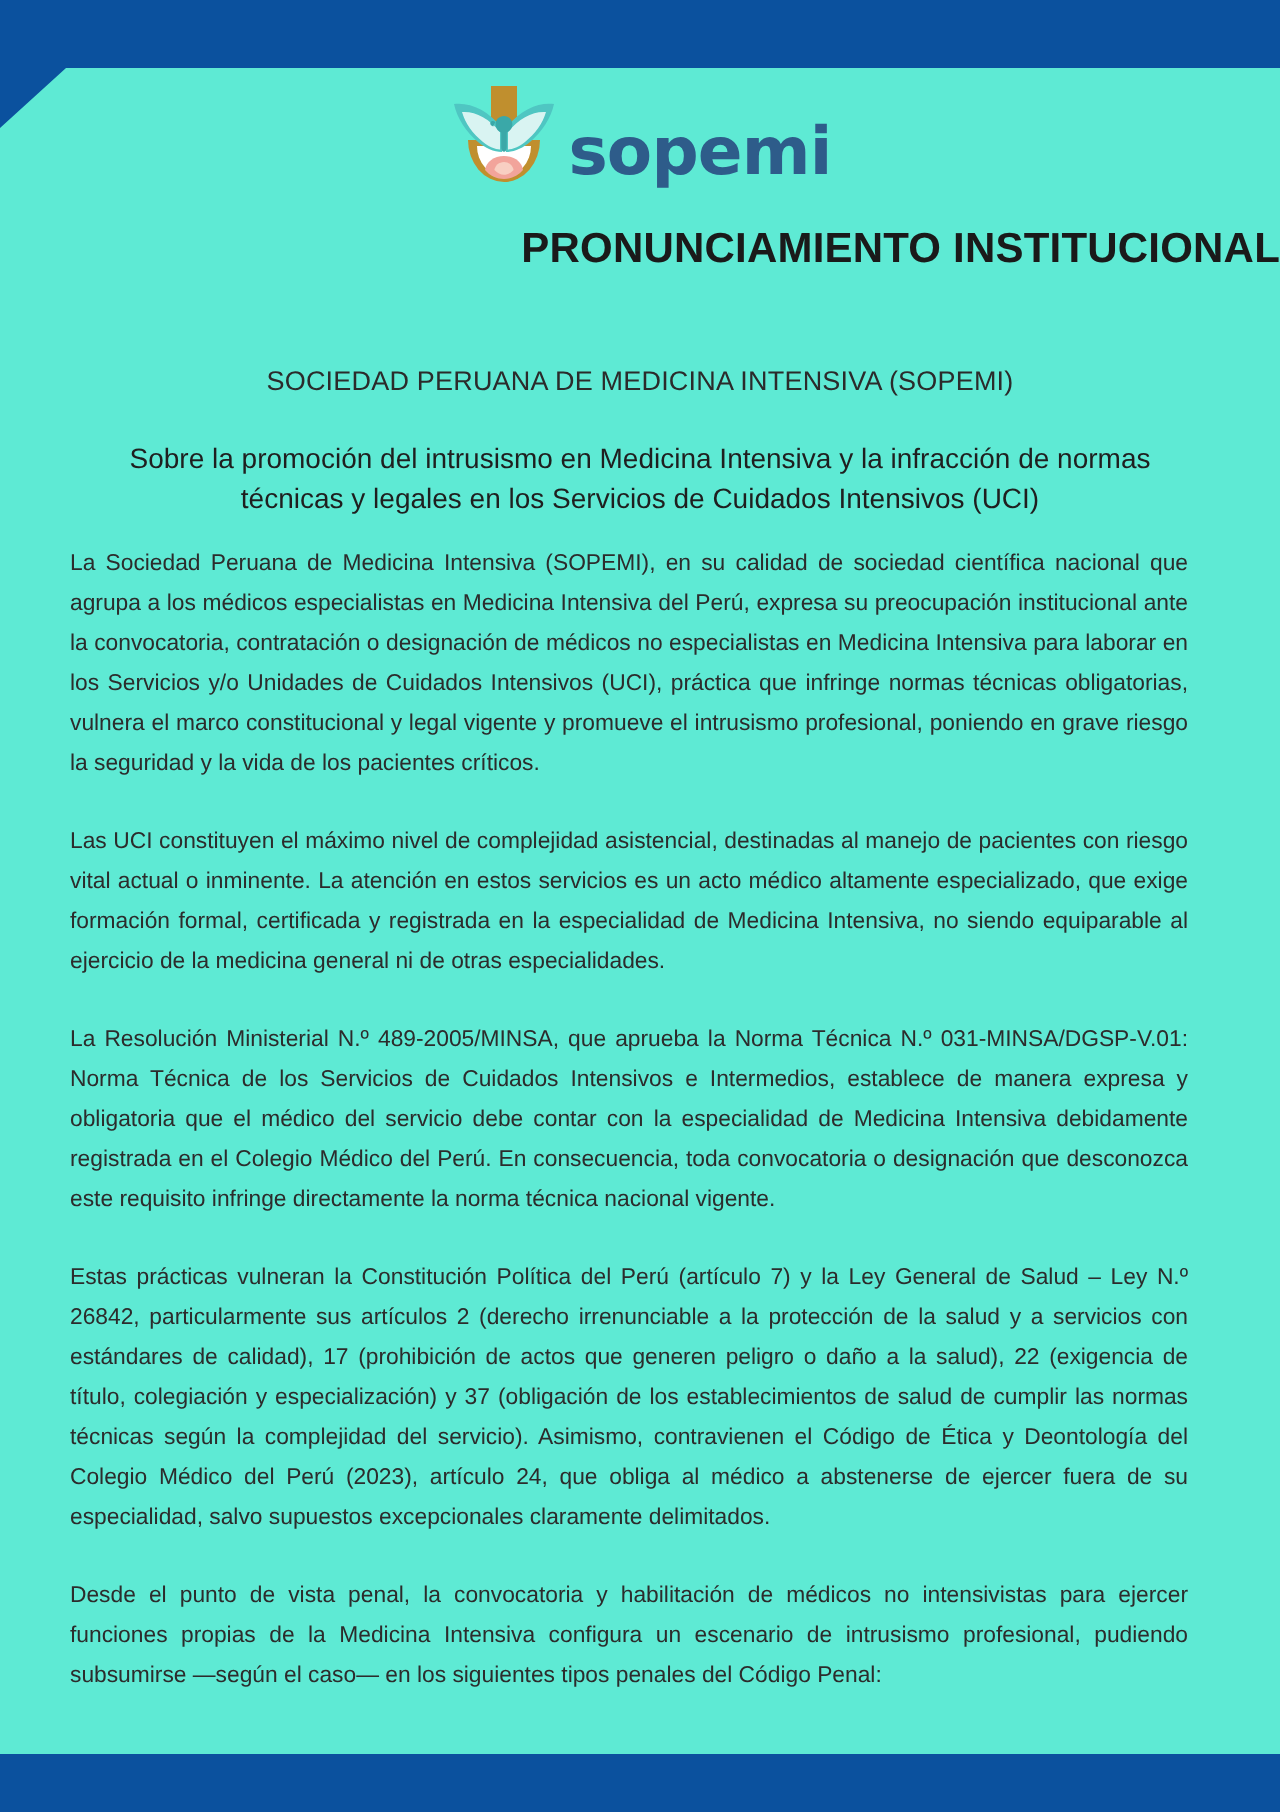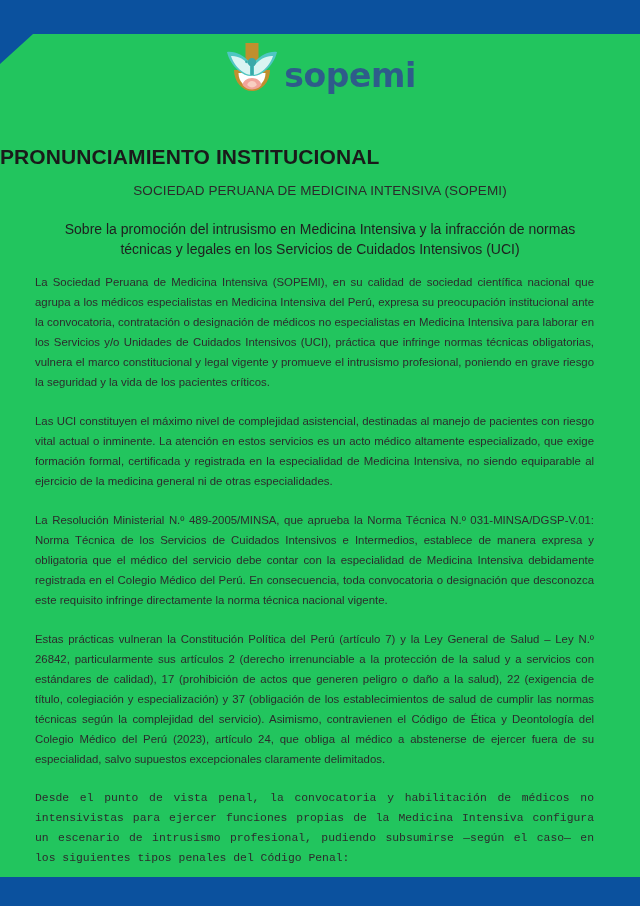--- a/index.html
+++ b/index.html
@@ -12,21 +12,21 @@
     background: #ffffff;
     font-family: "Liberation Sans", sans-serif;
     overflow: hidden;
     position: relative;
   }
 
   .page {
     position: relative;
     width: 640px;
     height: 906px;
-    background: #22c55e;
+    background: #5eead4;
     overflow: hidden;
   }
 
   
   .band-top {
     position: absolute;
     top: 0;
     left: 0;
     width: 640px;
     height: 66px;
@@ -69,27 +69,26 @@
     line-height: 1;
     margin-top: 6px;
   }
 
   
   .doc-title {
     position: absolute;
     top: 113px;
     left: 0;
     width: 640px;
-    text-align: left;
+    text-align: right;
     font-family: "Liberation Sans", sans-serif;
     font-size: 21px;
     font-weight: bold;
     color: #1a1a1a;
     letter-spacing: 0.1px;
-    margin-top: 32px;
   }
   .doc-subtitle {
     position: absolute;
     top: 183px;
     left: 0;
     width: 640px;
     text-align: center;
     font-size: 13.5px;
     color: #2b2b2b;
     letter-spacing: 0.1px;
@@ -114,21 +113,21 @@
     width: 571px;
   }
   .para {
     font-size: 11.4px;
     line-height: 20px;
     color: #2c2c2c;
     text-align: justify;
     text-justify: inter-word;
     margin: 0 12px 19px 0;
   }
-  .para:last-child { margin-bottom: 0; font-family: Liberation Mono, monospace; }
+  .para:last-child { margin-bottom: 0; }
 </style>
 </head>
 <body>
 
 <div class="page">
 
   <div class="band-top"></div>
 
   <div class="logo-row">
     <svg class="logo-mark" viewBox="0 0 56 60" aria-hidden="true">

